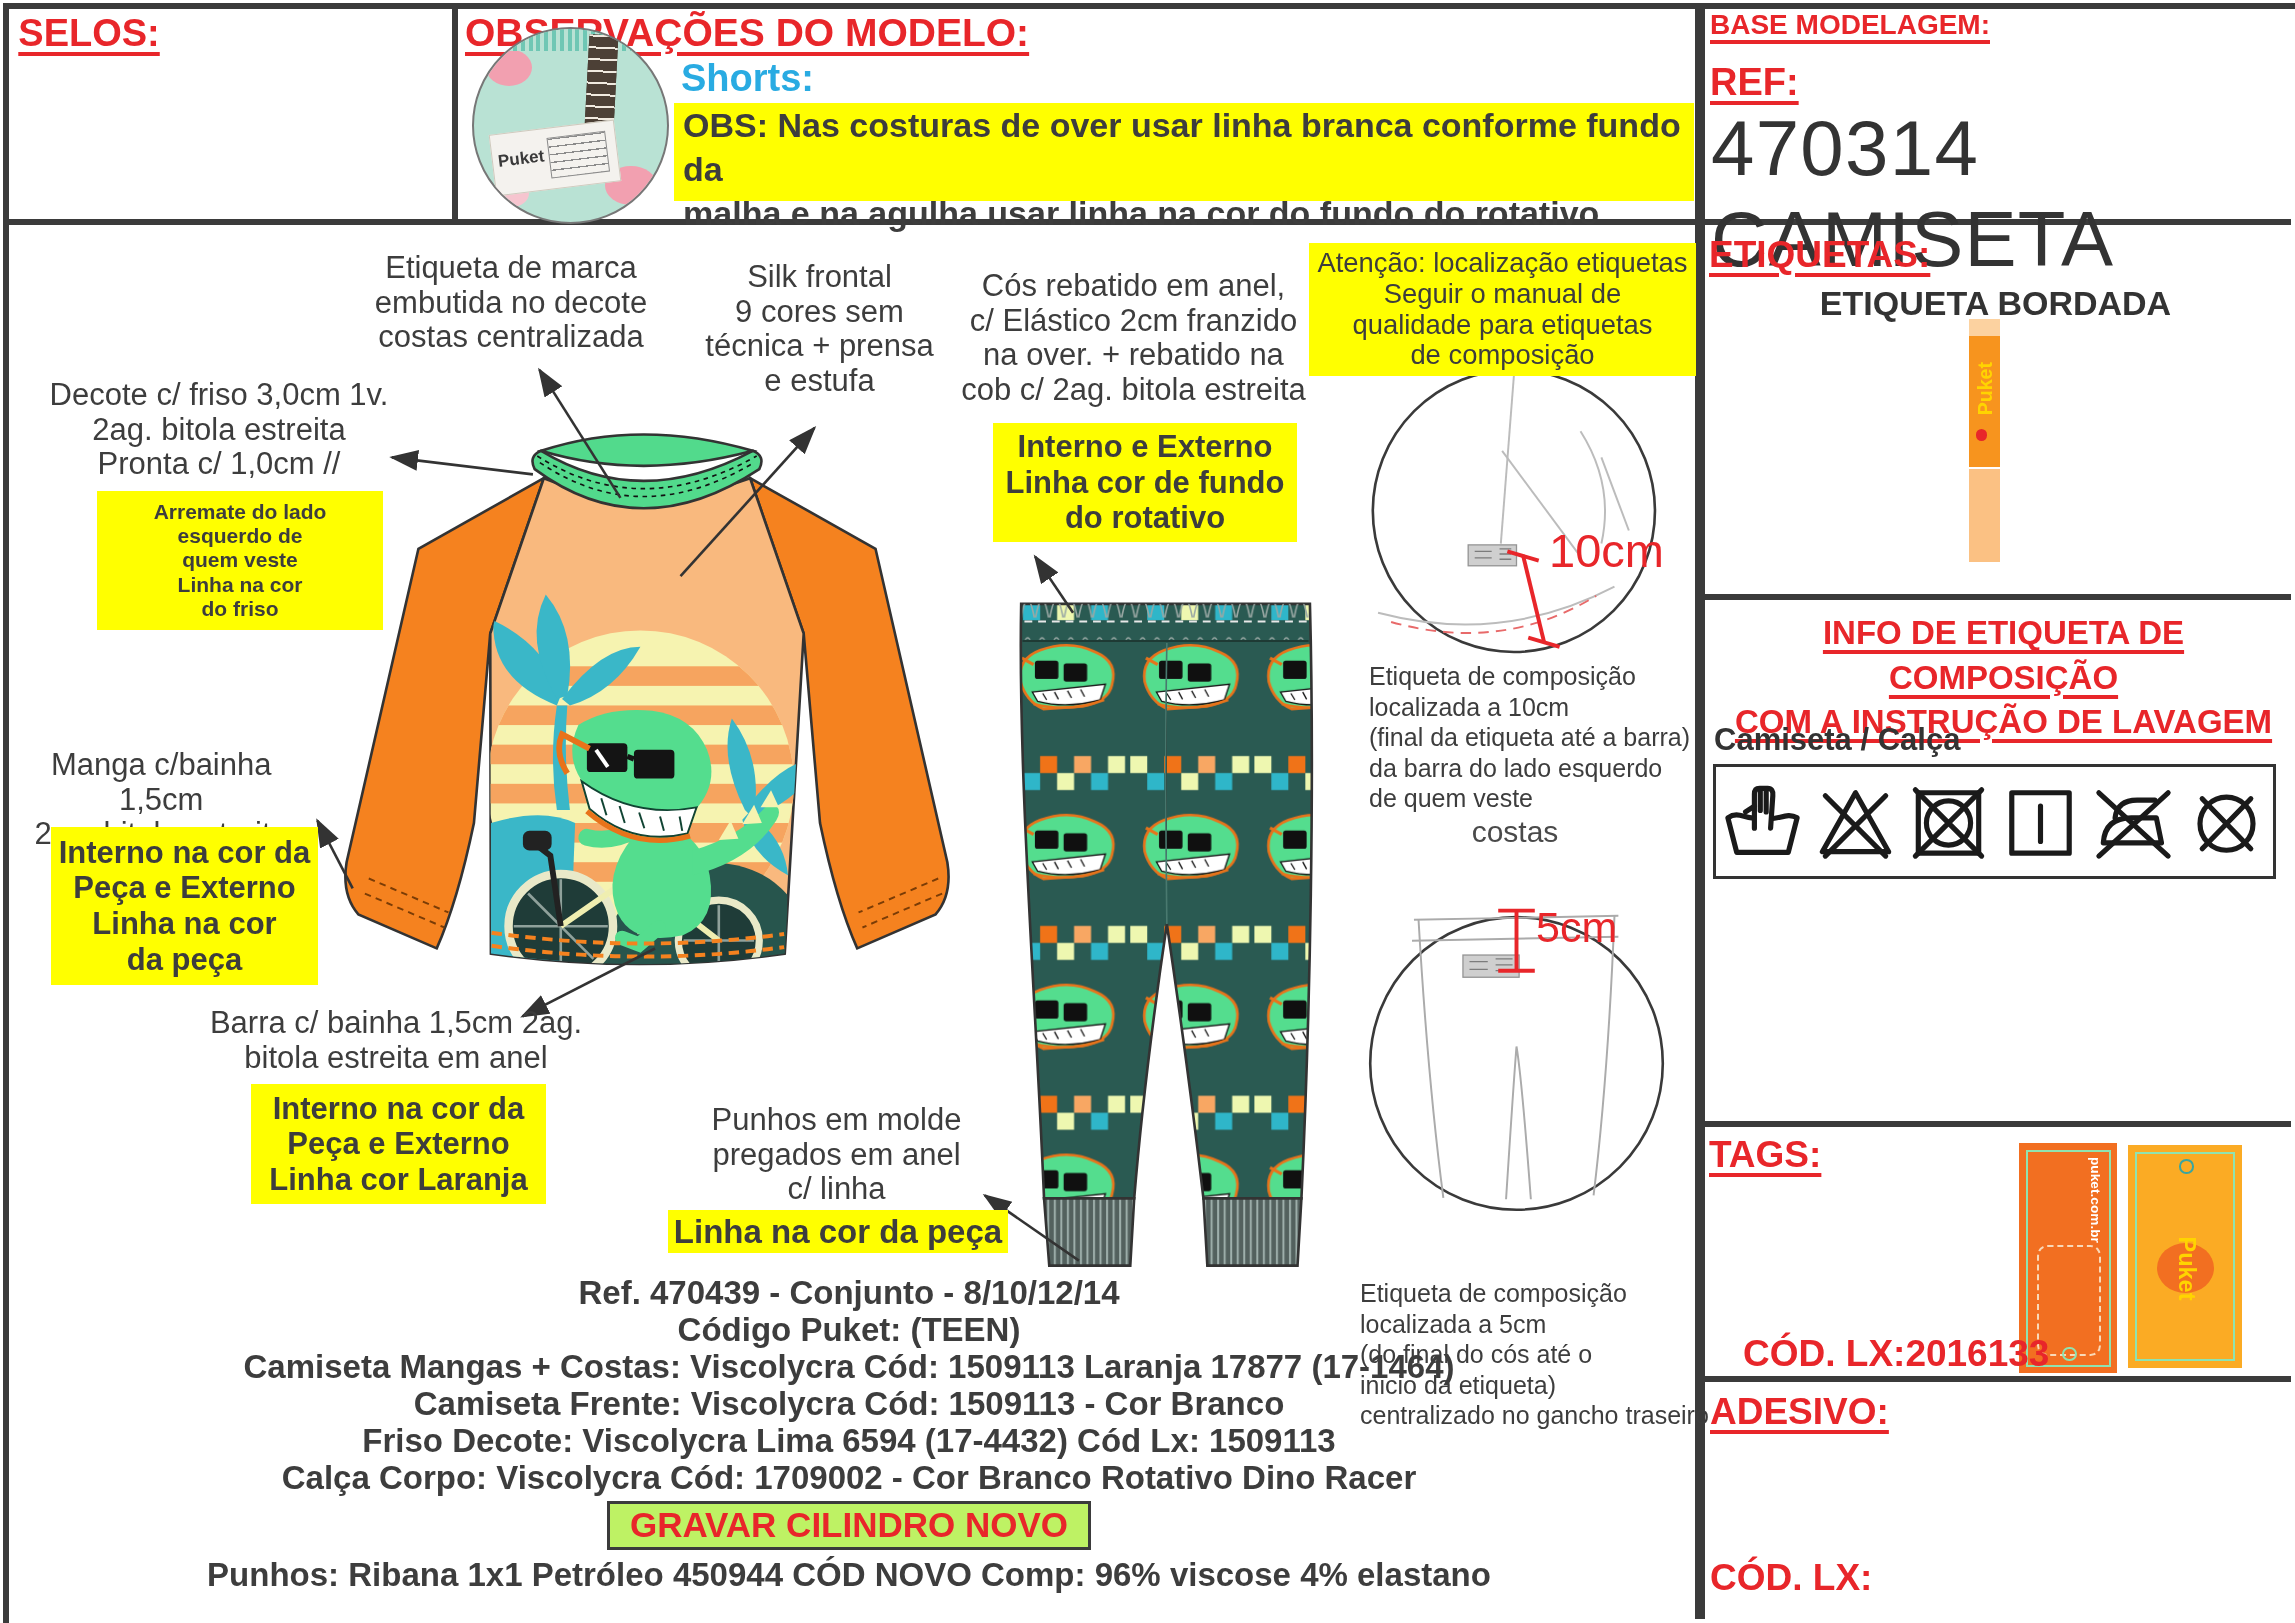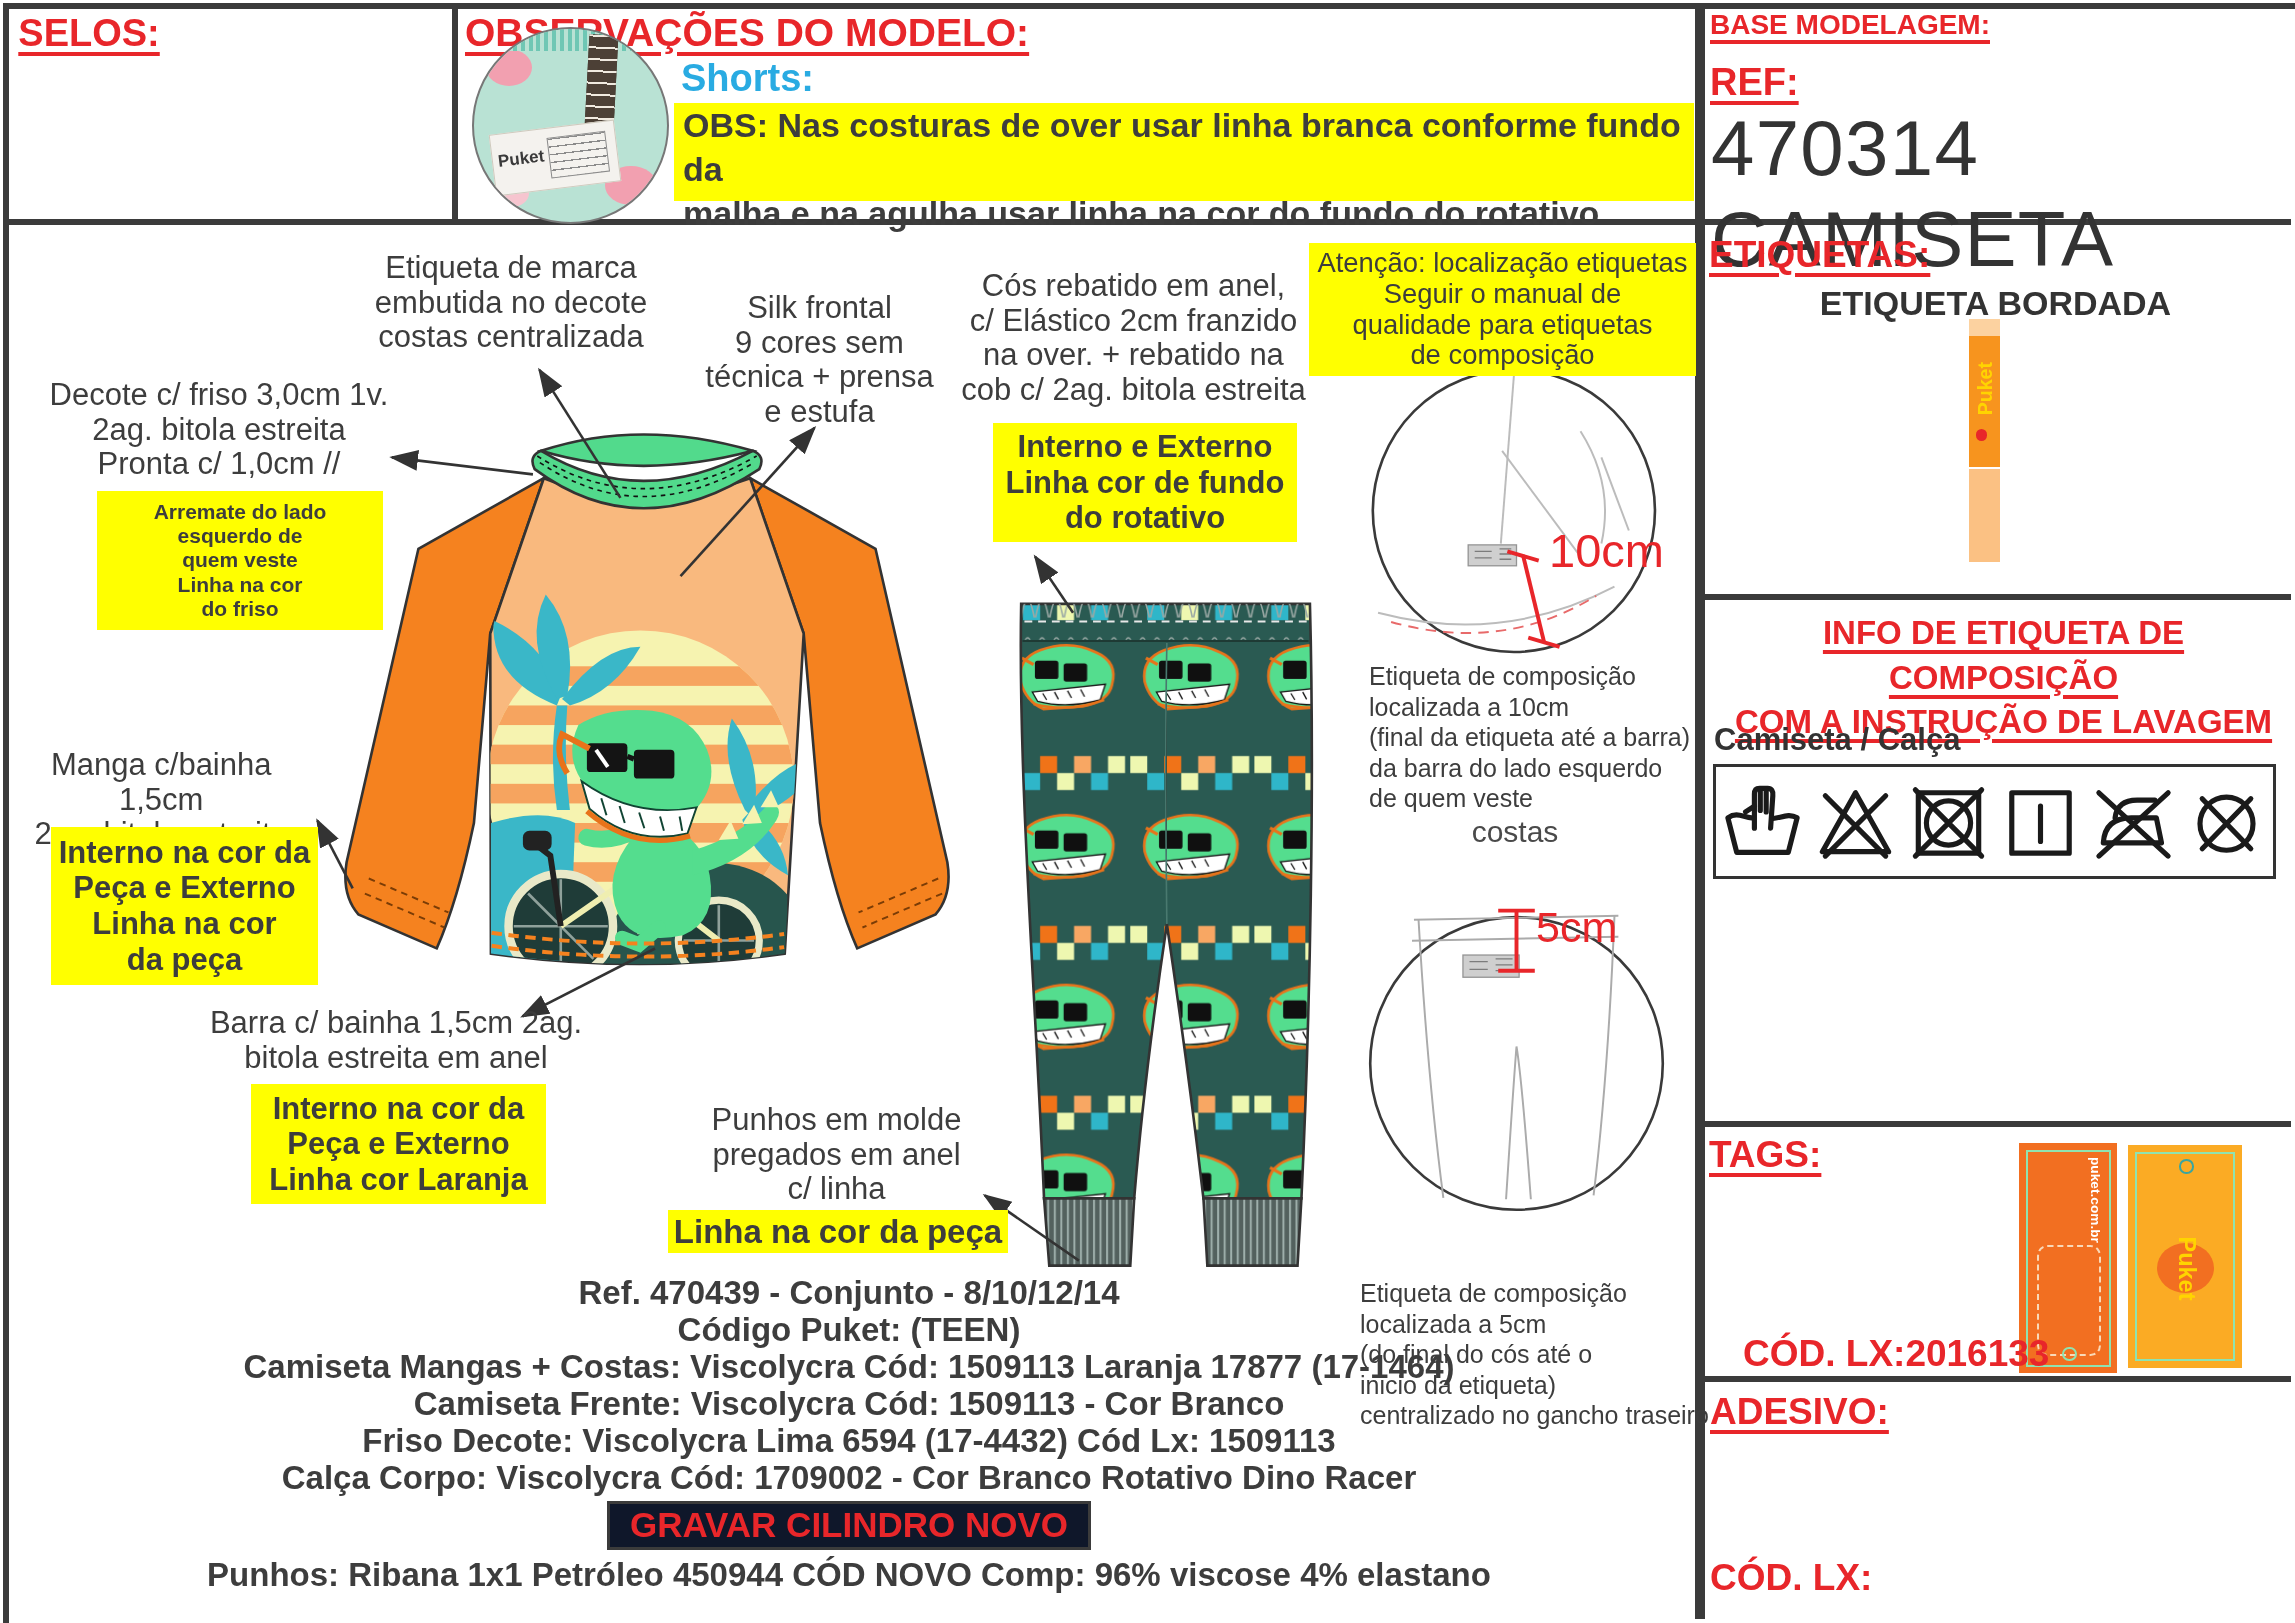--- a/index.html
+++ b/index.html
@@ -258,21 +258,21 @@
       <path d="M540,1360 L486,1256" marker-end="url(#ah)"></path>
       <path d="M1003,1452 L800,1556" marker-end="url(#ah)"></path>
       <path d="M1652,1930 L1508,1830" marker-end="url(#ah)"></path>
       <path d="M1643,938 L1585,852" marker-end="url(#ah)"></path>
     </g>
   </svg>
 
   <div class="abs ann ctr pre" style="left:356px;top:251px;width:310px;font-size:31px;">Etiqueta de marca
 embutida no decote
 costas centralizada</div>
-  <div class="abs ann ctr pre" style="left:692px;top:260px;width:255px;font-size:31px;margin-top:31px;">Silk frontal
+  <div class="abs ann ctr pre" style="left:692px;top:260px;width:255px;font-size:31px;">Silk frontal
 9 cores sem
 técnica + prensa
 e estufa</div>
   <div class="abs ann ctr pre" style="left:941px;top:269px;width:385px;font-size:31px;">Cós rebatido em anel,
 c/ Elástico 2cm franzido
 na over. + rebatido na
 cob c/ 2ag. bitola estreita</div>
   <div class="abs ann ctr pre yel" style="left:1309px;top:243px;width:387px;font-size:27.4px;padding:5.2px 0;">Atenção: localização etiquetas
 Seguir o manual de
 qualidade para etiquetas
@@ -388,19 +388,19 @@
   <div class="abs hd" style="left:1710px;top:1391px;font-size:37px;">ADESIVO:</div>
   <div class="abs red b" style="left:1710px;top:1557px;font-size:37px;">CÓD. LX:</div>
 
   <div class="abs ctr" style="left:0;top:1274px;width:1698px;">
     <div class="b" style="font-size:33px;line-height:37px;">Ref. 470439 - Conjunto - 8/10/12/14</div>
     <div class="b" style="font-size:33px;line-height:37px;">Código Puket: (TEEN)</div>
     <div class="b" style="font-size:33px;line-height:37px;">Camiseta Mangas + Costas: Viscolycra Cód: 1509113 Laranja 17877 (17-1464)</div>
     <div class="b" style="font-size:33px;line-height:37px;">Camiseta Frente: Viscolycra Cód: 1509113 - Cor Branco</div>
     <div class="b" style="font-size:33px;line-height:37px;">Friso Decote: Viscolycra Lima 6594 (17-4432) Cód Lx: 1509113</div>
     <div class="b" style="font-size:33px;line-height:37px;">Calça Corpo: Viscolycra Cód: 1709002 - Cor Branco Rotativo Dino Racer</div>
-    <div style="display:inline-block;margin-top:5.2px;background:#0f172a;border:3.3px solid #3b3b3b;color:#e8262a;
+    <div style="display:inline-block;margin-top:5.2px;background:#bef264;border:3.3px solid #3b3b3b;color:#e8262a;
                 font-weight:bold;font-size:35px;padding:1.3px 19.6px;">GRAVAR CILINDRO NOVO</div>
     <div class="b" style="font-size:33px;line-height:37px;margin-top:6.5px;">Punhos: Ribana 1x1 Petróleo 450944 CÓD NOVO Comp: 96% viscose 4% elastano</div>
   </div>
 
 </div>
 
 
 </body></html>

